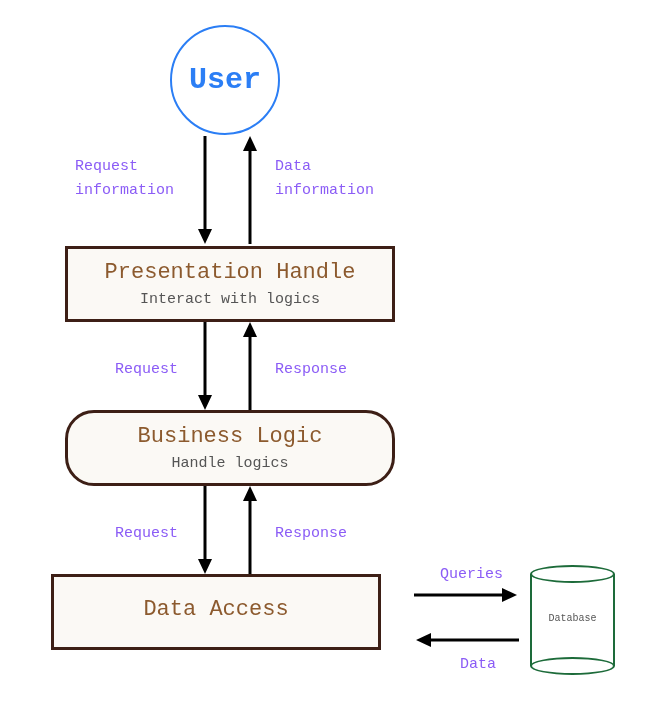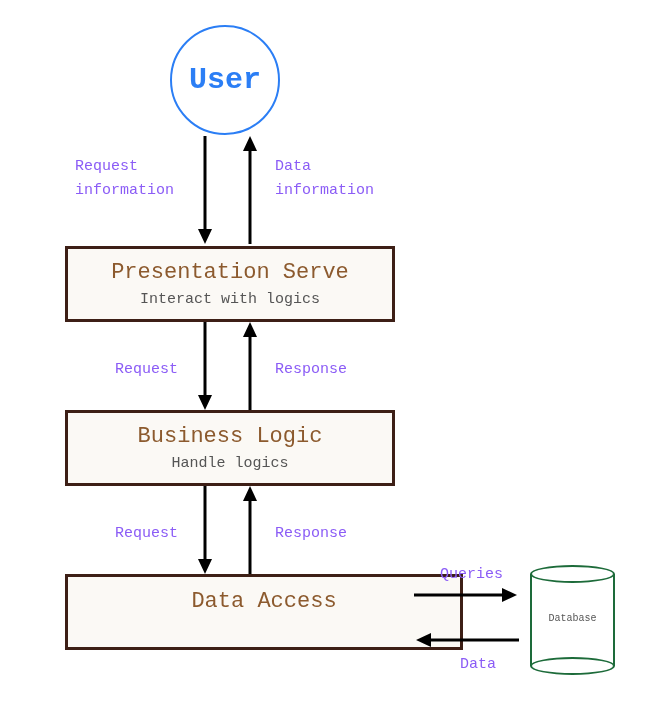--- a/index.html
+++ b/index.html
@@ -118,54 +118,54 @@
   <line x1="10" y1="108" x2="10" y2="15" stroke="#000" stroke-width="3"></line>
   <polygon points="10,0 3,15 17,15" fill="#000"></polygon>
 </svg>
 
 <div class="conn-label" style="left:75px; top:155px; white-space:pre-line;">Request
 information</div>
 <div class="conn-label" style="left:275px; top:155px; white-space:pre-line;">Data
 information</div>
 
 <div class="layer-box" style="left:65px; top:246px; width:330px; height:76px;">
-  <div class="layer-title">Presentation Serve</div>
+  <div class="layer-title">Presentation Handle</div>
   <div class="layer-subtitle">Interact with logics</div>
 </div>
 
 <svg class="arrow-down" style="left:195px; top:322px;" width="20" height="90">
   <line x1="10" y1="0" x2="10" y2="76" stroke="#000" stroke-width="3"></line>
   <polygon points="10,88 3,73 17,73" fill="#000"></polygon>
 </svg>
 <svg class="arrow-up" style="left:240px; top:322px;" width="20" height="90">
   <line x1="10" y1="88" x2="10" y2="15" stroke="#000" stroke-width="3"></line>
   <polygon points="10,0 3,15 17,15" fill="#000"></polygon>
 </svg>
 
 <div class="conn-label" style="left:115px; top:358px;">Request</div>
 <div class="conn-label" style="left:275px; top:358px;">Response</div>
 
-<div class="layer-box" style="left:65px; top:410px; width:330px; height:76px;">
+<div class="layer-box" style="left:65px; top:410px; width:330px; height:76px;border-radius:29px;">
   <div class="layer-title">Business Logic</div>
   <div class="layer-subtitle">Handle logics</div>
 </div>
 
 <svg class="arrow-down" style="left:195px; top:486px;" width="20" height="90">
   <line x1="10" y1="0" x2="10" y2="76" stroke="#000" stroke-width="3"></line>
   <polygon points="10,88 3,73 17,73" fill="#000"></polygon>
 </svg>
 <svg class="arrow-up" style="left:240px; top:486px;" width="20" height="90">
   <line x1="10" y1="88" x2="10" y2="15" stroke="#000" stroke-width="3"></line>
   <polygon points="10,0 3,15 17,15" fill="#000"></polygon>
 </svg>
 
 <div class="conn-label" style="left:115px; top:522px;">Request</div>
 <div class="conn-label" style="left:275px; top:522px;">Response</div>
 
-<div class="layer-box" style="left:65px; top:574px; width:398px; height:76px;justify-content:space-between;">
+<div class="layer-box" style="left:51px; top:574px; width:330px; height:76px;">
   <div class="layer-title">Data Access</div>
 </div>
 
 <svg class="arrow-right" style="left:414px; top:585px;" width="105" height="20">
   <line x1="0" y1="10" x2="90" y2="10" stroke="#000" stroke-width="3"></line>
   <polygon points="103,10 88,3 88,17" fill="#000"></polygon>
 </svg>
 <svg class="arrow-left" style="left:414px; top:630px;" width="105" height="20">
   <line x1="105" y1="10" x2="15" y2="10" stroke="#000" stroke-width="3"></line>
   <polygon points="2,10 17,3 17,17" fill="#000"></polygon>

